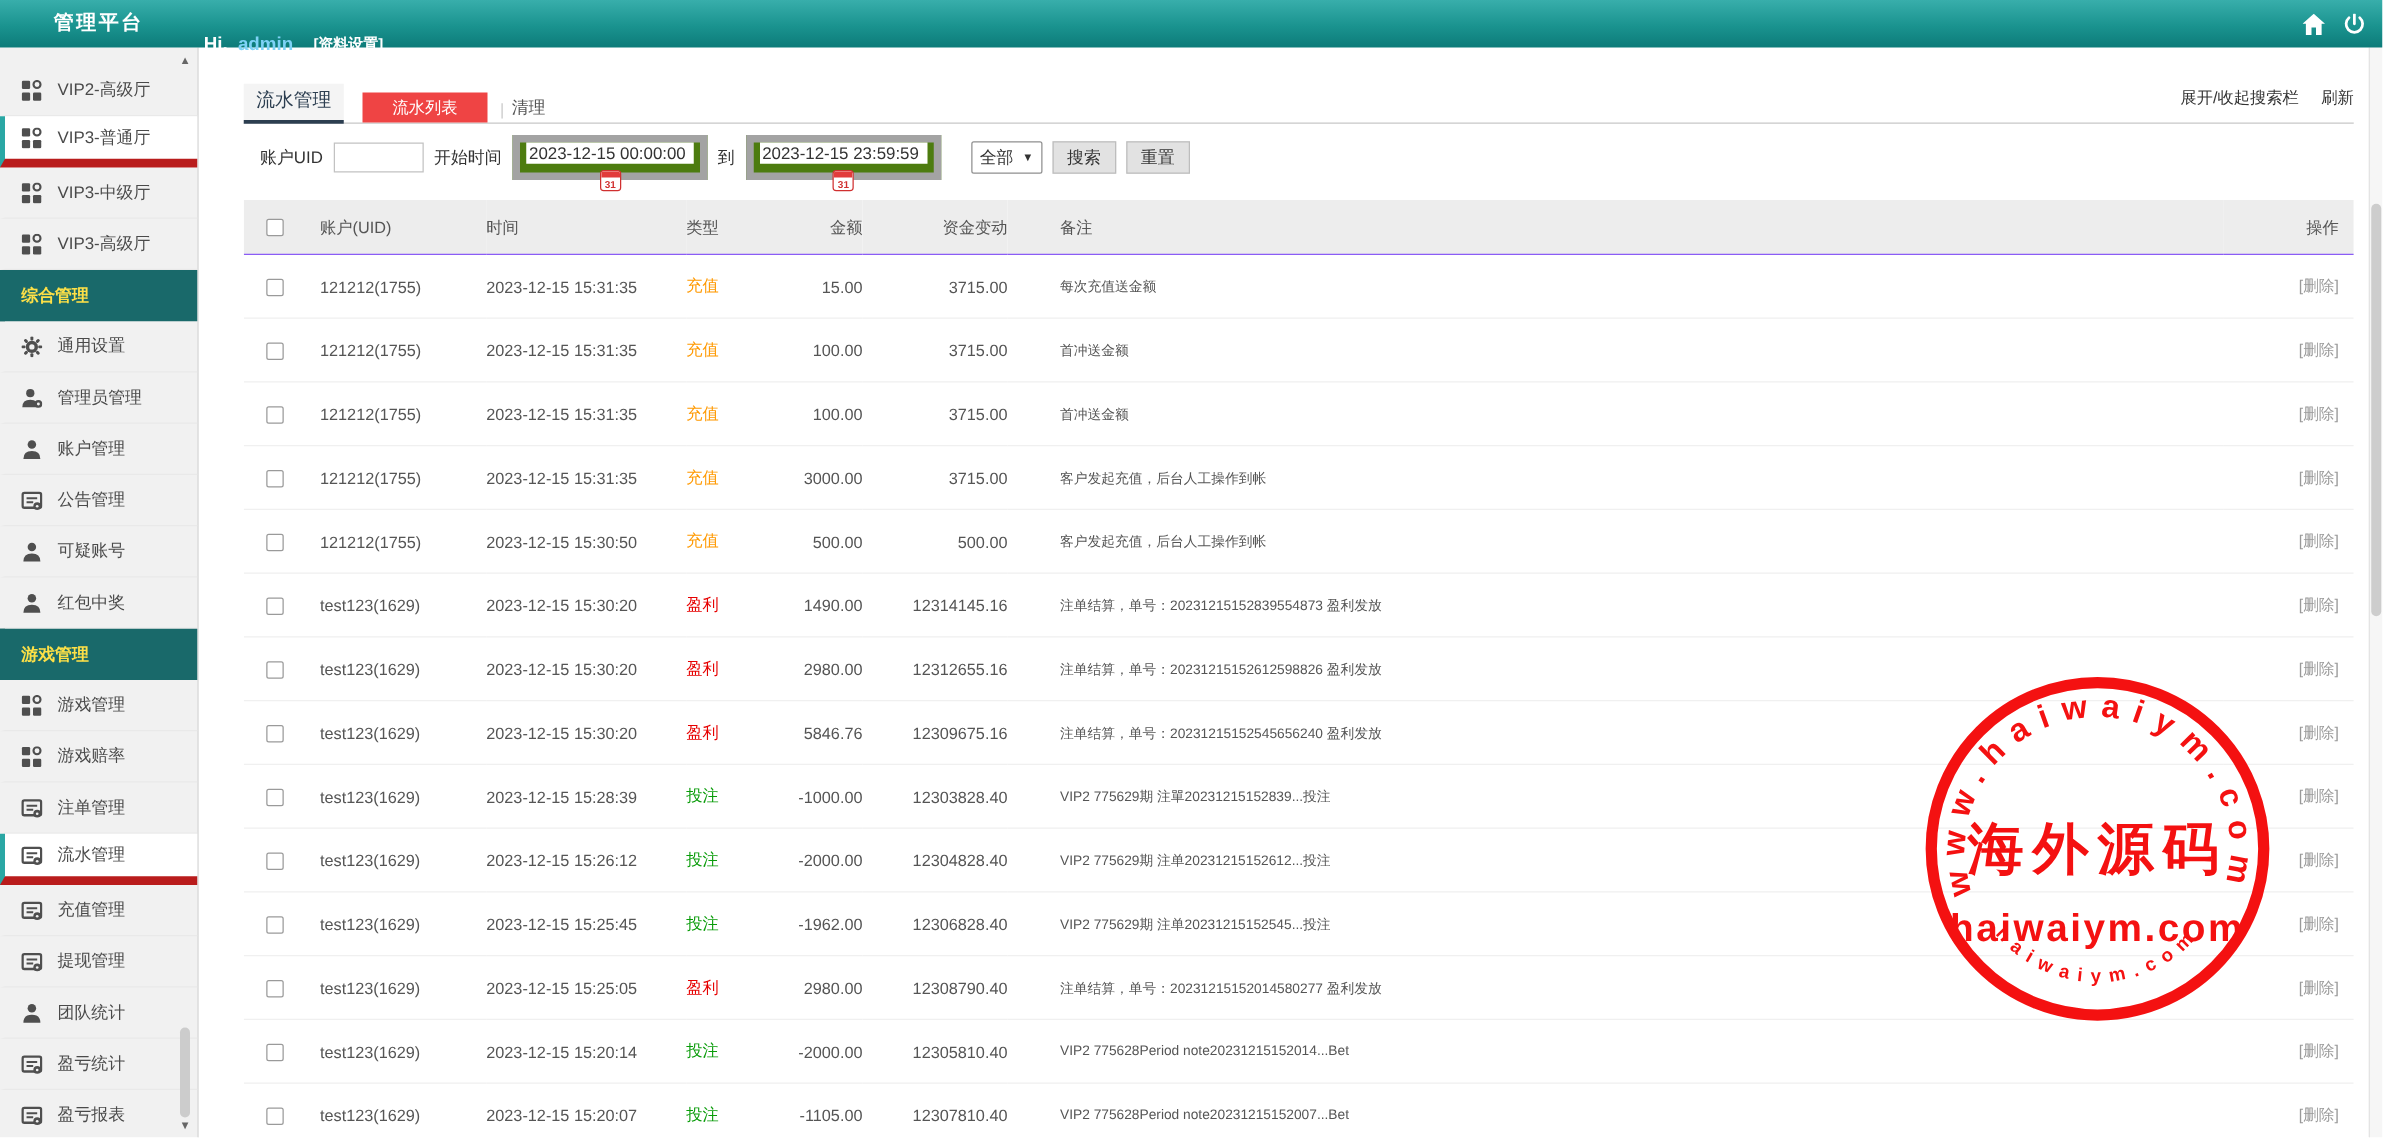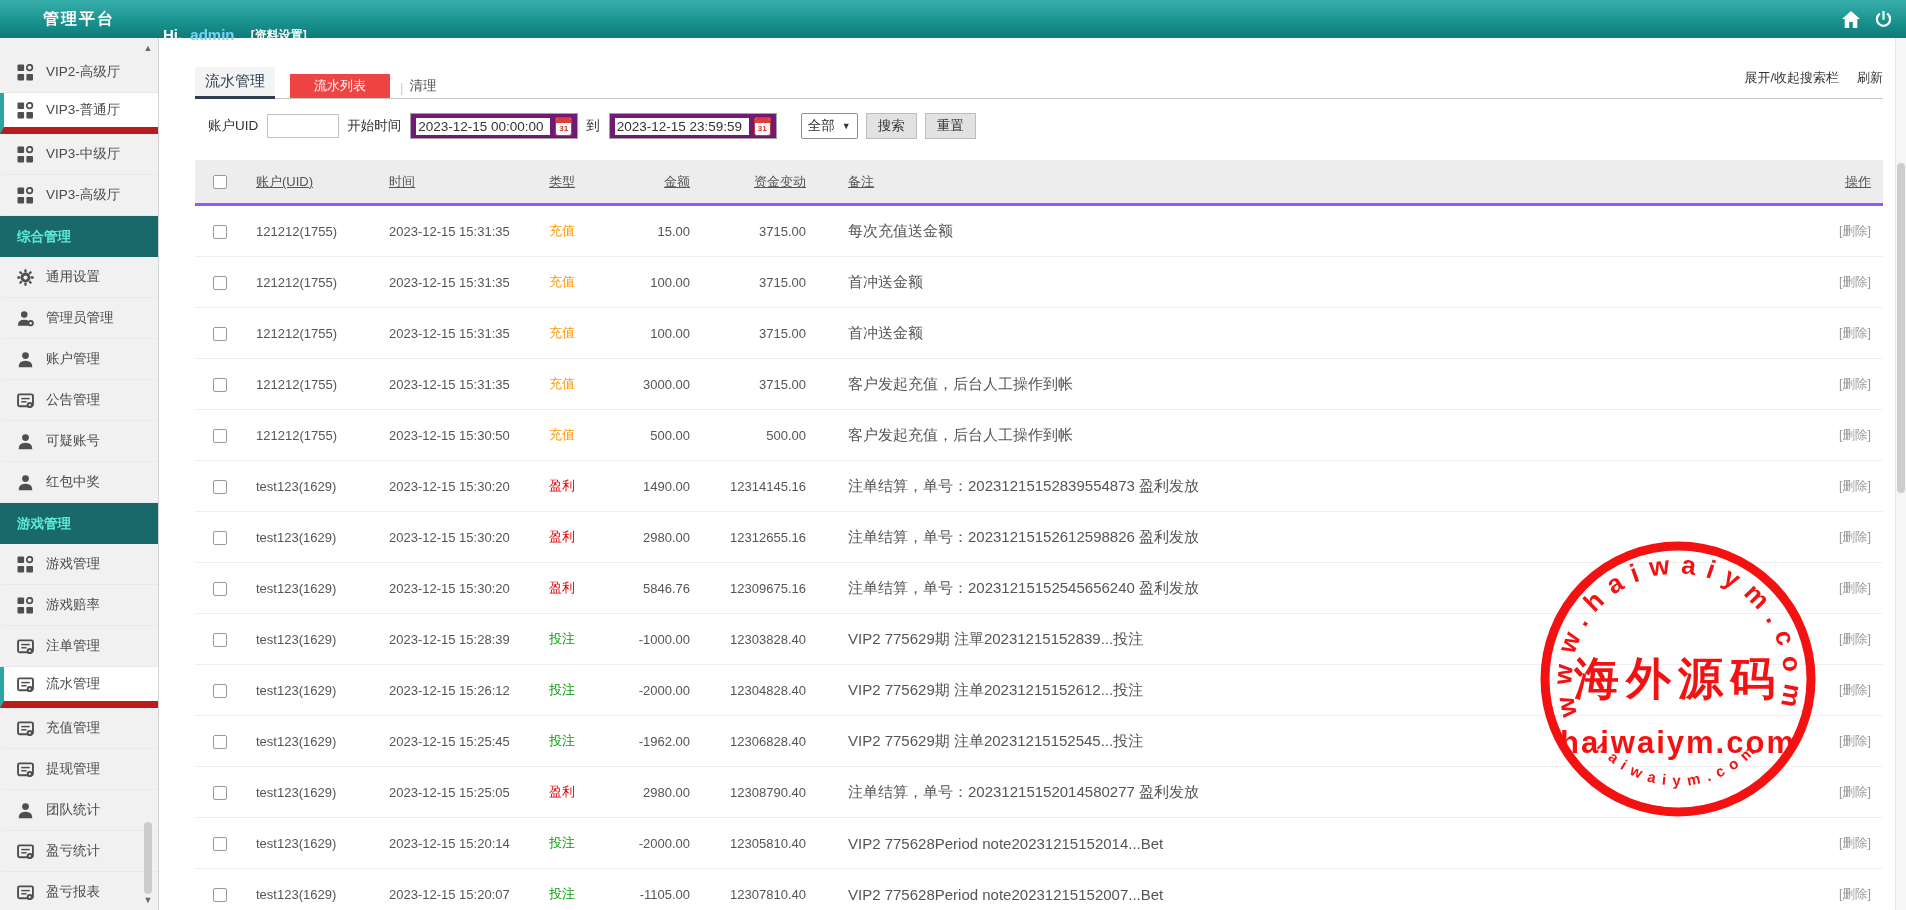--- a/index.html
+++ b/index.html
@@ -19,21 +19,21 @@
   .greet .profile{font-size:12px;margin-left:8px;font-weight:bold;vertical-align:1px;}
   .hicons{position:absolute;right:14px;top:0;height:38px;display:flex;align-items:center;gap:15px;}
   .hicons svg{display:block;}
   
   .side{position:absolute;left:0;top:38px;width:158px;height:872px;background:#f1f1f1;
     border-right:1px solid #d2d2d2;overflow:hidden;}
   .side ul{list-style:none;margin:14px 0 0 0;padding:0;}
   .side li{box-sizing:border-box;height:41px;display:flex;align-items:center;gap:12px;
     padding-left:13px;font-size:13.5px;color:#4a4a4a;border-left:4px solid transparent;
     border-bottom:1px solid #e9e9e9;cursor:pointer;}
-  .side li.section{background:#19696a;color:#5eead4;font-weight:bold;border-left:4px solid #19696a;
+  .side li.section{background:#19696a;color:#fde047;font-weight:bold;border-left:4px solid #19696a;
     border-bottom:none;cursor:default;}
   .side li.selected{background:#fff;border-left:4px solid #2aa7a4;border-bottom:7px solid #b91c1c;}
   .icn{width:17px;height:17px;flex:0 0 17px;position:relative;}
   .icn svg{position:absolute;left:0;top:0;display:none;}
   li.ic-hall .svg-hall,li.ic-gear .svg-gear,li.ic-user .svg-user,
   li.ic-usergear .svg-usergear,li.ic-doc .svg-doc{display:block;}
   .side-scroll{position:absolute;right:3px;top:2px;bottom:2px;width:14px;color:#666;}
   .sar{position:absolute;left:0;width:14px;text-align:center;font-size:9px;line-height:10px;cursor:pointer;}
   .sar.up{top:3px;}
   .sar.down{bottom:3px;}
@@ -47,47 +47,47 @@
     border-bottom:3px solid #2c3e50;font-size:15px;color:#2c3e50;margin-bottom:-1px;cursor:pointer;}
   .subtab{height:24px;line-height:24px;padding:0 24px;margin-left:15px;background:#ef4444;
     color:#fff;font-size:13px;cursor:pointer;}
   .tsep{color:#ccc;margin:0 6px 3px 10px;font-size:13px;}
   .subtab2{color:#555;font-size:13.5px;margin-bottom:3px;cursor:pointer;}
   
   .searchbar{position:absolute;left:49px;top:73px;height:30px;display:flex;align-items:center;
     gap:8px;font-size:13.5px;color:#333;}
   .searchbar label{margin-right:1px;}
   .in-uid{width:62px;height:22px;border:1px solid #c2c2c2;font-size:13px;padding:0 4px;}
-  .datebox{display:flex;align-items:center;gap:5px;border:1px solid #a3a3a3;height:24px;
-    background:#701a75;padding:0 5px;}
+  .datebox{display:flex;align-items:center;gap:5px;border:6px solid #a3a3a3;height:24px;
+    background:#4d7c0f;padding:0 5px;flex-direction:column;}
   .datebox input{border:none;outline:none;width:130px;font-size:13.5px;color:#333;
     font-family:"Liberation Sans","DejaVu Sans",sans-serif;}
   .cal{width:15px;height:17px;border:1px solid #d03030;border-radius:3px;overflow:hidden;
     display:flex;flex-direction:column;background:#fff;cursor:pointer;flex:0 0 15px;}
   .cal .bar{height:5px;background:#e23b3b;}
   .cal .num{flex:1;font-size:8px;font-weight:bold;color:#d03030;display:flex;
     align-items:center;justify-content:center;}
   .sel{display:flex;align-items:center;gap:7px;border:1px solid #8f8f8f;border-radius:2px;
     height:24px;padding:0 6px;background:#fff;cursor:pointer;margin-left:16px;}
   .sel .chev{font-size:10px;color:#333;}
   .btn{height:26px;padding:0 11px;background:#e2e2e2;border:1px solid #bdbdbd;
     font-size:13.5px;color:#333;cursor:pointer;font-family:inherit;}
   
   .tablewrap{position:absolute;left:36px;right:13px;top:122px;bottom:0;overflow:hidden;}
   table{width:100%;border-collapse:collapse;table-layout:fixed;}
-  thead th{height:43px;background:#ededed;border-bottom:3px solid #8b5cf6;font-weight:normal;
-    font-size:13px;color:#555;text-align:left;padding:0;text-decoration:underline;}
+  thead th{height:43px;background:#ededed;border-bottom:1px solid #8b5cf6;font-weight:normal;
+    font-size:13px;color:#555;text-align:left;padding:0;}
   tbody td{height:50px;border-bottom:1px solid #f0f0f0;font-size:13px;color:#555;padding:0;}
   .c-sel{width:43px;padding-left:18px !important;}
   .c-acct{width:133px;}
   .c-time{width:160px;}
   .c-type{width:75px;}
   .c-amt{width:66px;text-align:right !important;}
   .c-chg{width:116px;text-align:right !important;}
-  .c-rmk{padding-left:42px !important;font-size:15px;}
+  .c-rmk{padding-left:42px !important;font-size:11px;}
   th.c-rmk{font-size:13px;}
   .c-op{width:92px;text-align:right !important;padding-right:12px !important;}
   .c-op a{color:#999;font-size:12.5px;}
   input[type=checkbox]{appearance:none;-webkit-appearance:none;width:14px;height:14px;
     border:1px solid #9a9a9a;border-radius:2px;background:#fff;margin:0;cursor:pointer;vertical-align:middle;}
   .recharge{color:#f90;}
   .profit{color:#e60000;}
   .bet{color:#0a9c0a;}
   
   .page-scroll{position:absolute;right:0;top:38px;bottom:0;width:10px;background:#f6f6f6;

